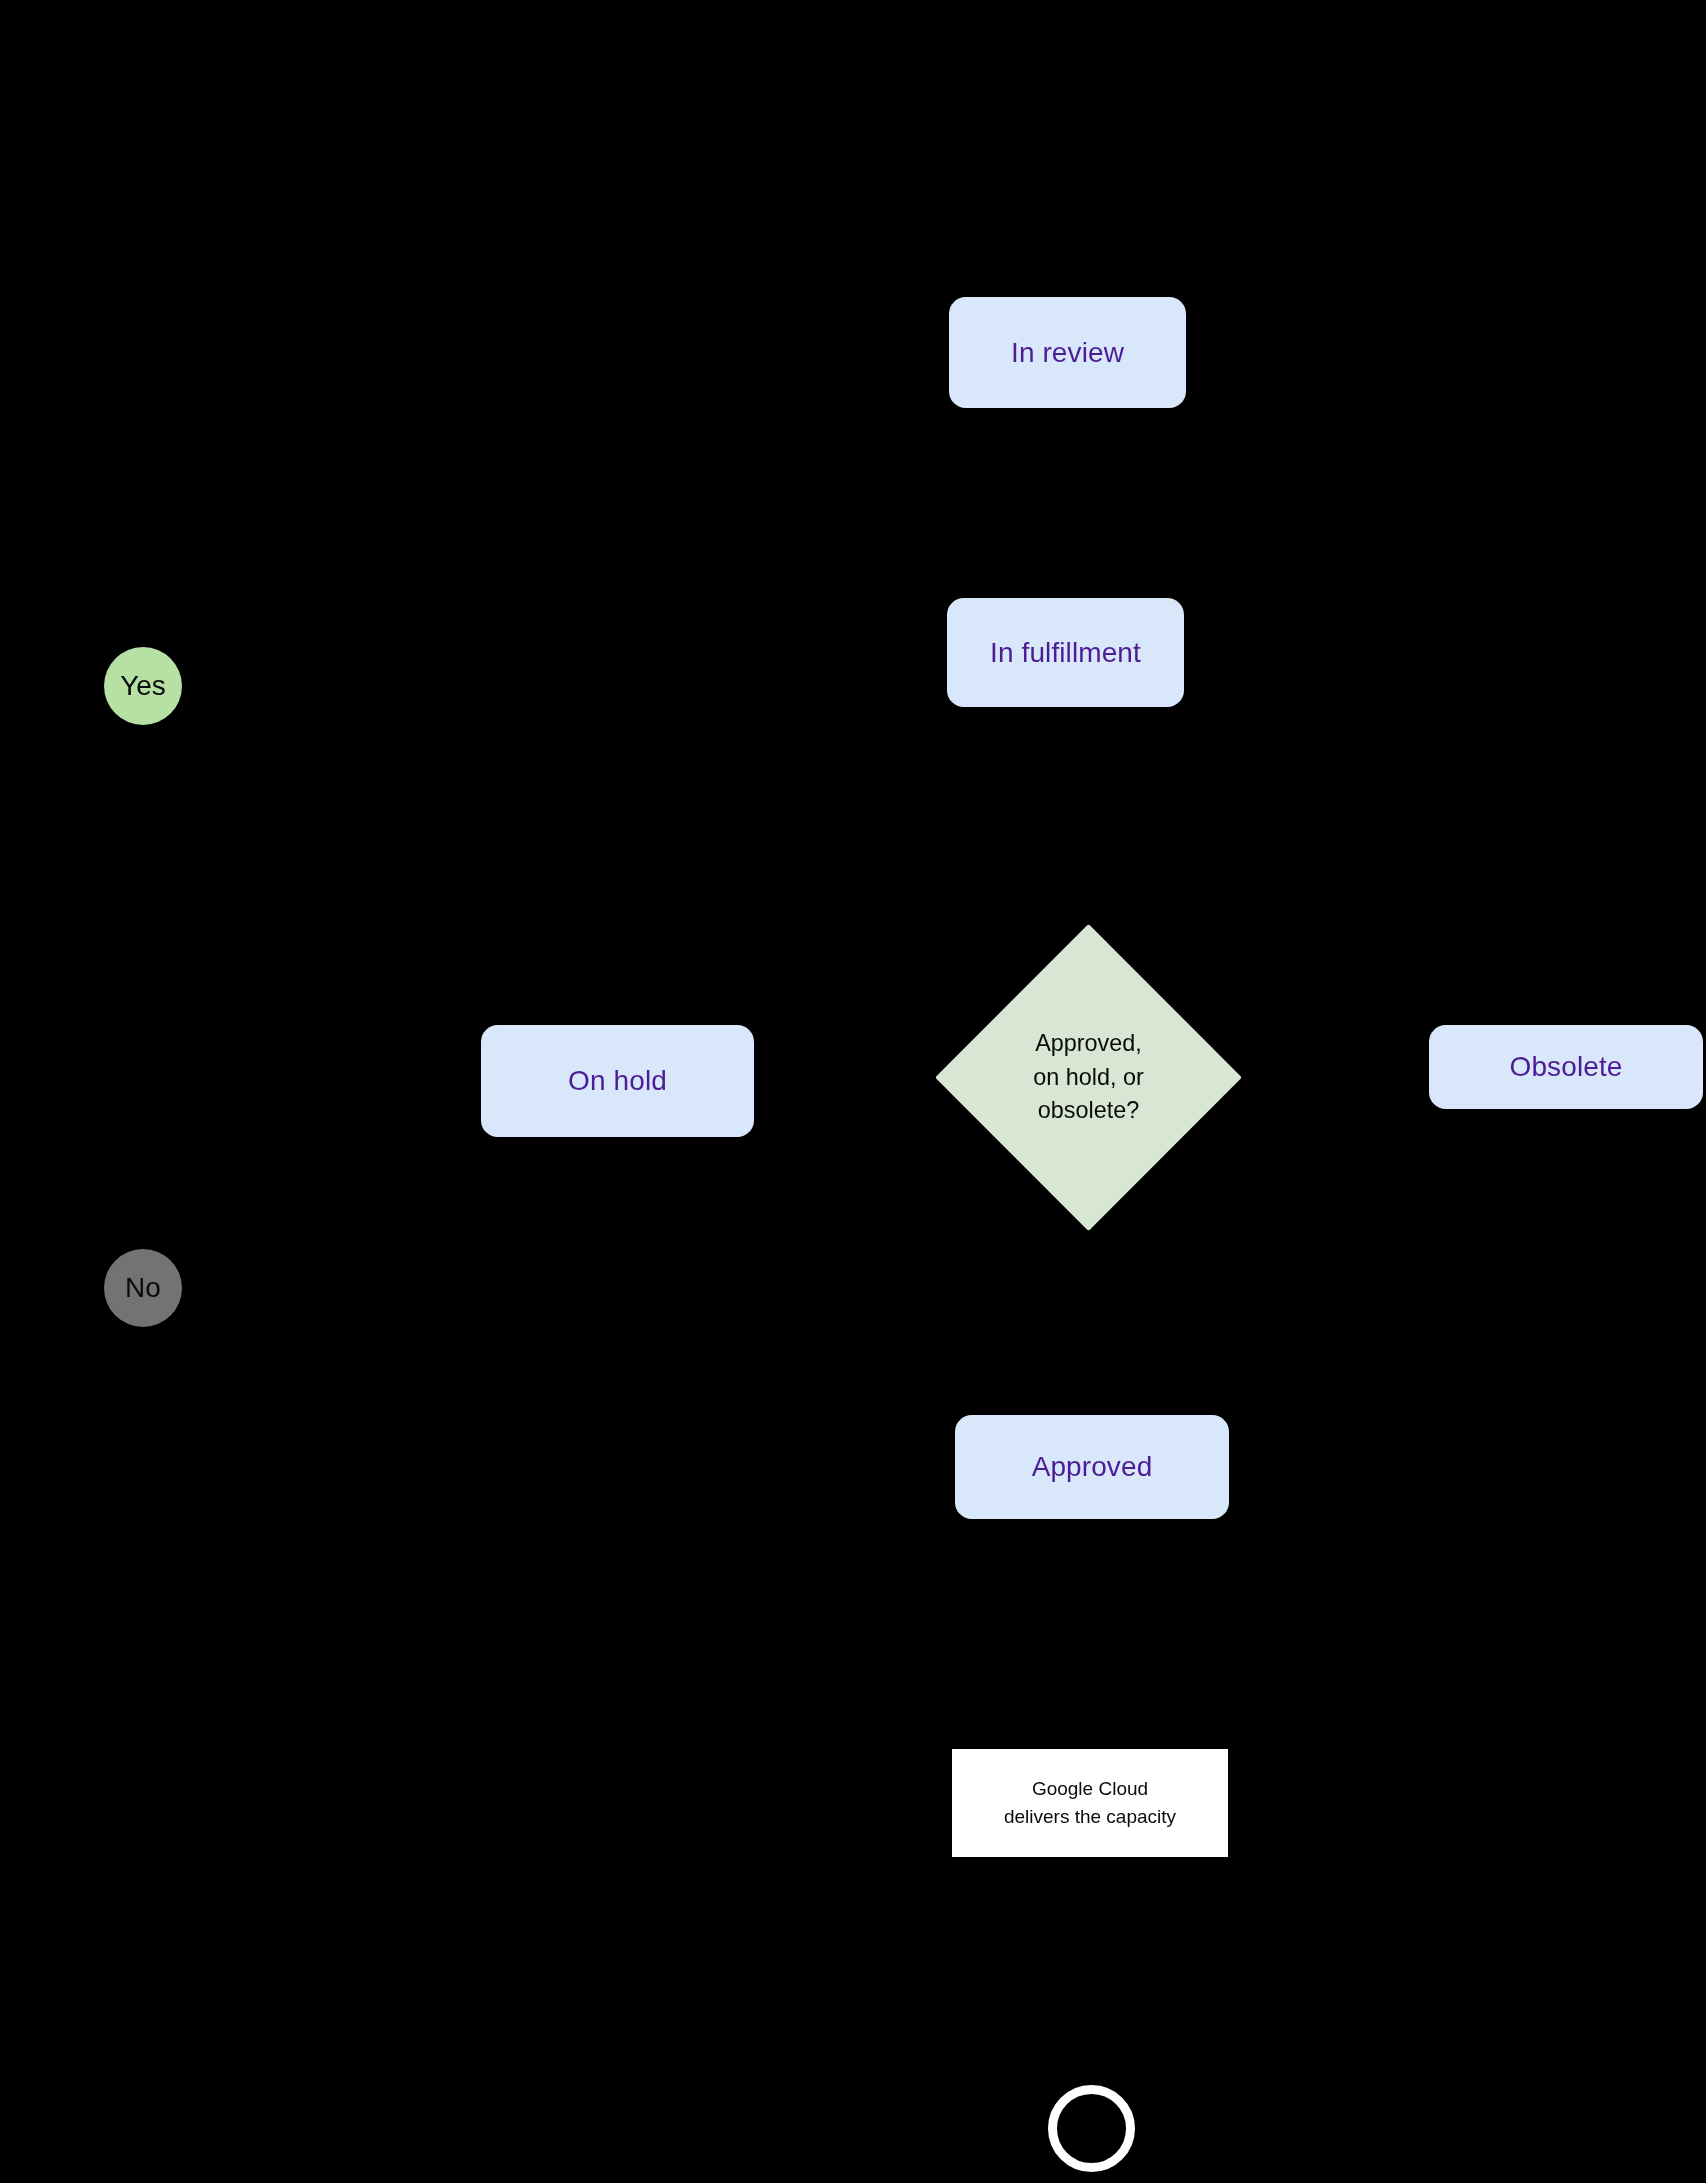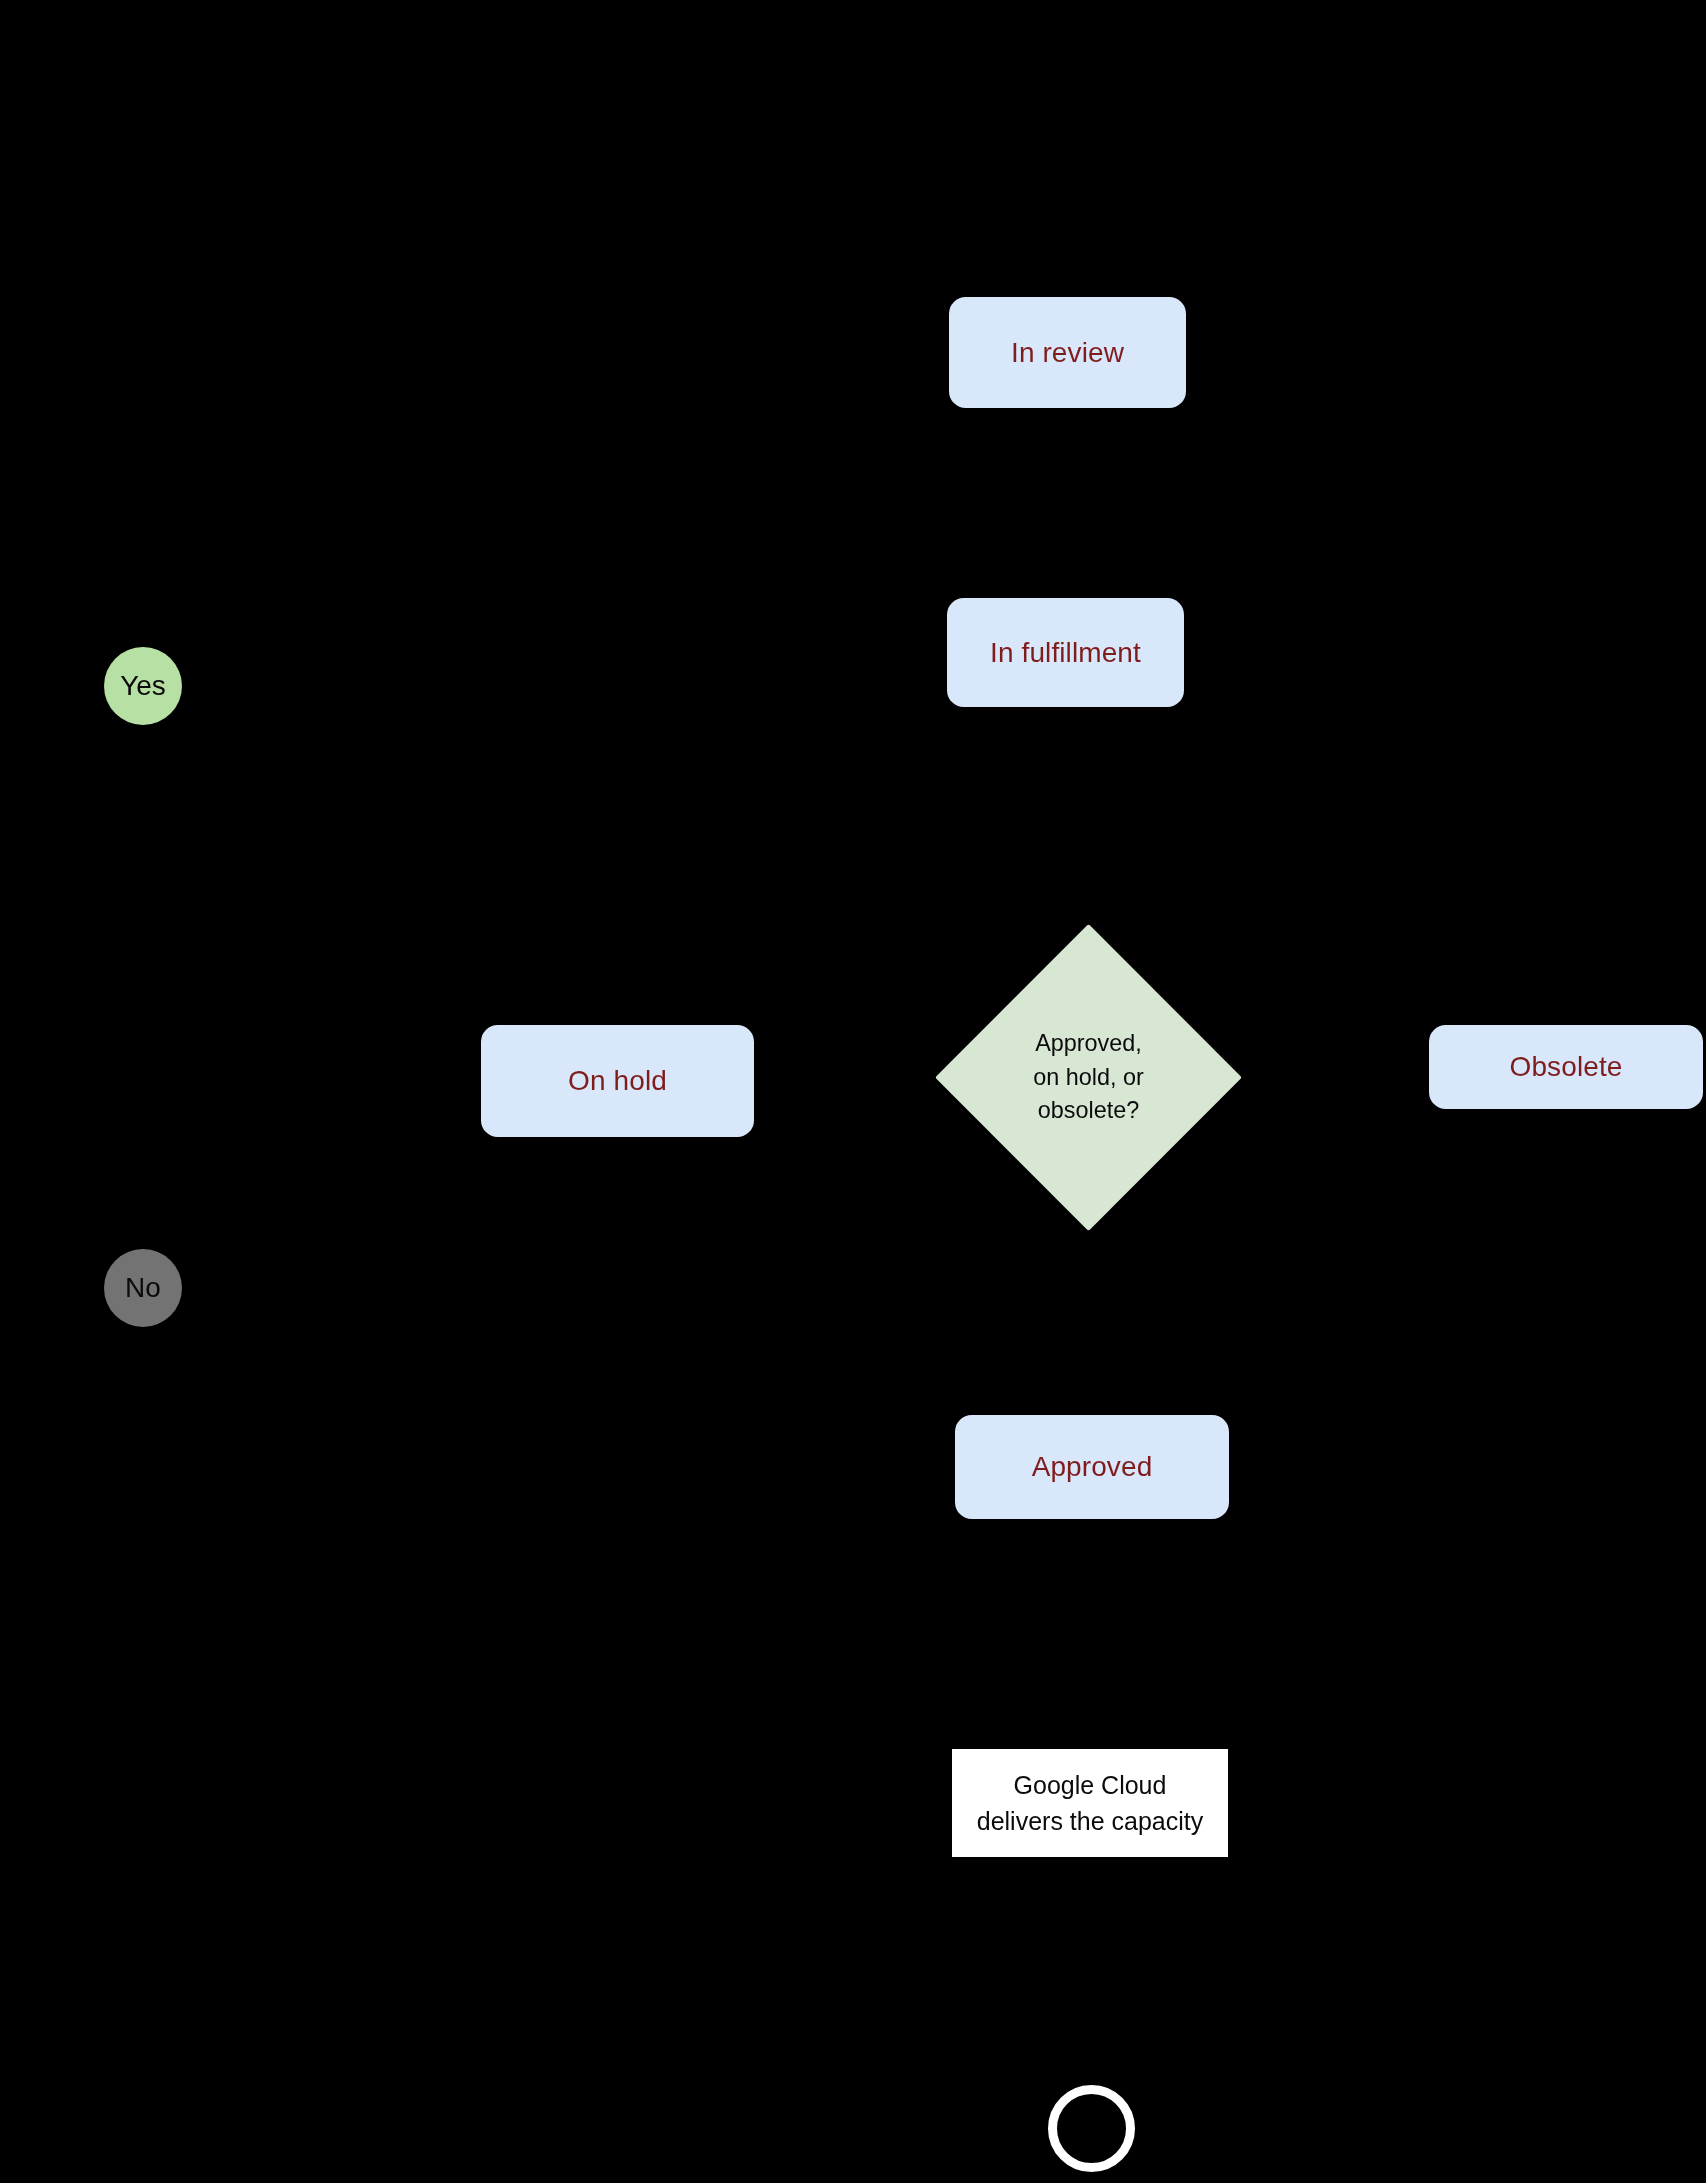--- a/index.html
+++ b/index.html
@@ -24,21 +24,21 @@
   
   .node-box {
     position: absolute;
     display: flex;
     align-items: center;
     justify-content: center;
     text-align: center;
     box-sizing: border-box;
     border-radius: 16.7px;
     background: #d9e7fb;
-    color: #7f1d1d;
+    color: #4c1d95;
     font-size: 28px;
     line-height: 1.28;
     font-weight: 400;
     letter-spacing: 0.1px;
     padding: 0 10px;
   }
   .node-box .label-line {
     display: block;
   }
 
@@ -46,21 +46,21 @@
   .node-plain {
     position: absolute;
     display: flex;
     align-items: center;
     justify-content: center;
     text-align: center;
     box-sizing: border-box;
     border-radius: 0;
     background: #ffffff;
     color: #0b0b0b;
-    font-size: 25px;
+    font-size: 19px;
     line-height: 1.45;
     font-weight: 400;
     padding: 0 6.7px;
   }
 
   
   .node-diamond {
     position: absolute;
     display: flex;
     align-items: center;

